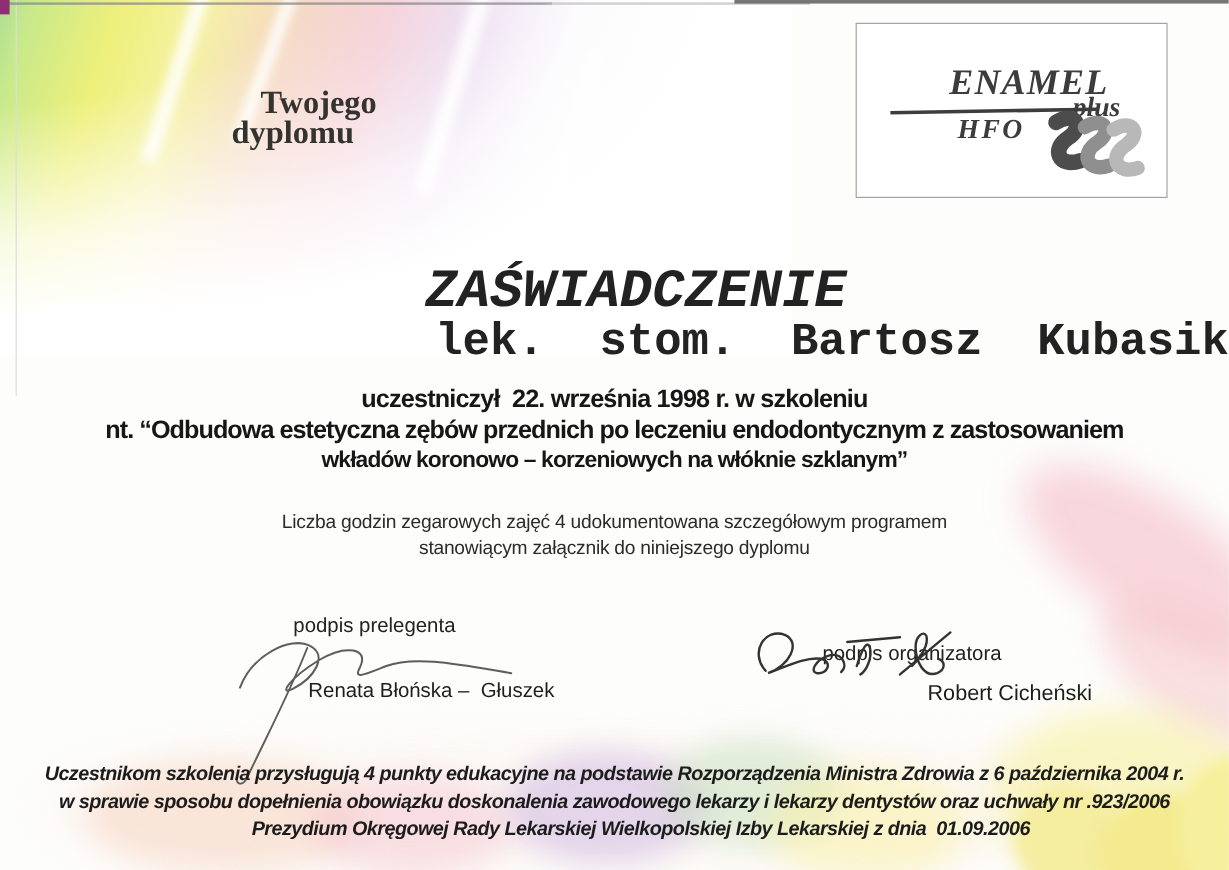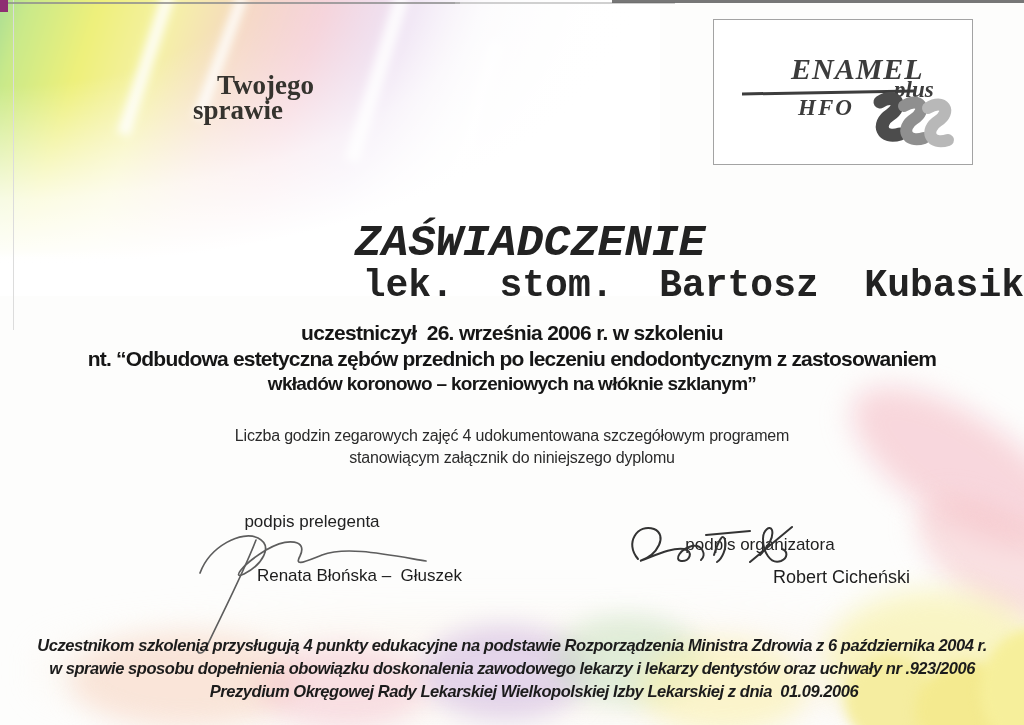--- a/index.html
+++ b/index.html
@@ -124,38 +124,38 @@
 <div class="abs blob b-yellow-mid"></div>
 
 <div class="abs scanline-a"></div>
 <div class="abs scanline-b"></div>
 <div class="abs scanline-c"></div>
 <div class="abs corner-chip"></div>
 <div class="abs left-edge-line"></div>
 
 <div class="abs abc-logo">
   <div class="abc-w1">Twojego</div>
-  <div class="abc-w2">sprawie</div>
+  <div class="abc-w2">dyplomu</div>
 </div>
 
 <div class="abs enamel-box">
   <div class="enamel-brand">ENAMEL</div>
   <div class="enamel-underline"></div>
   <div class="enamel-plus">plus</div>
   <div class="enamel-hfo">HFO</div>
   <svg class="enamel-blobs" width="100" height="70" viewBox="0 0 100 70">
     <path d="M14 14 C30 4, 38 18, 24 27 C10 36, 16 52, 34 46" fill="none" stroke="#4c4c4c" stroke-width="13" stroke-linecap="round"></path>
     <path d="M38 18 C54 8, 62 22, 48 31 C34 40, 40 56, 58 50" fill="none" stroke="#8f8f8f" stroke-width="12" stroke-linecap="round"></path>
     <path d="M62 20 C78 10, 86 24, 72 33 C58 42, 64 58, 82 52" fill="none" stroke="#b8b8b8" stroke-width="12" stroke-linecap="round"></path>
   </svg>
 </div>
 
 <div class="abs doc-title pre">ZAŚWIADCZENIE</div>
 <div class="abs doc-name pre">lek.  stom.  Bartosz  Kubasik</div>
-<div class="abs center line-part pre">uczestniczył  26. września 2006 r. w szkoleniu</div>
+<div class="abs center line-part pre">uczestniczył  22. września 1998 r. w szkoleniu</div>
 <div class="abs center topic1 pre">nt. “Odbudowa estetyczna zębów przednich po leczeniu endodontycznym z zastosowaniem</div>
 <div class="abs center topic2 pre">wkładów koronowo – korzeniowych na włóknie szklanym”</div>
 <div class="abs center hours1 pre">Liczba godzin zegarowych zajęć 4 udokumentowana szczegółowym programem</div>
 <div class="abs center hours2 pre">stanowiącym załącznik do niniejszego dyplomu</div>
 
 <div class="abs sig-caption cap-left">podpis prelegenta</div>
 <svg class="abs sig-svg sig-left" width="290" height="140" viewBox="0 0 290 140">
   <path d="M30 55 C40 28, 72 12, 88 20 C104 28, 92 47, 74 56 C62 62, 70 48, 96 32
            C118 19, 138 22, 130 38 C124 49, 134 44, 152 37 C176 28, 214 36, 256 43" fill="none" stroke="#5d5d5d" stroke-width="1.7" stroke-linecap="round"></path>
   <path d="M86 22 C72 58, 50 100, 36 130 C33 136, 28 137, 27 131" fill="none" stroke="#5d5d5d" stroke-width="1.6" stroke-linecap="round"></path>

